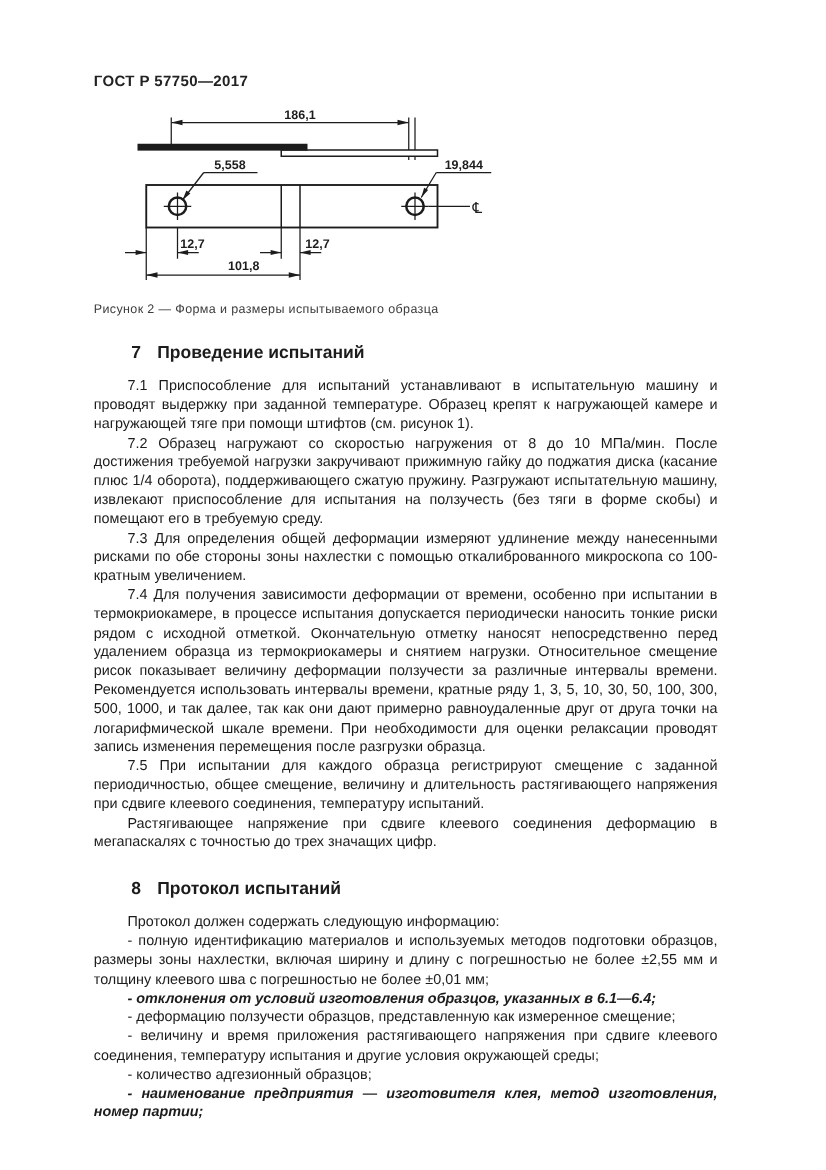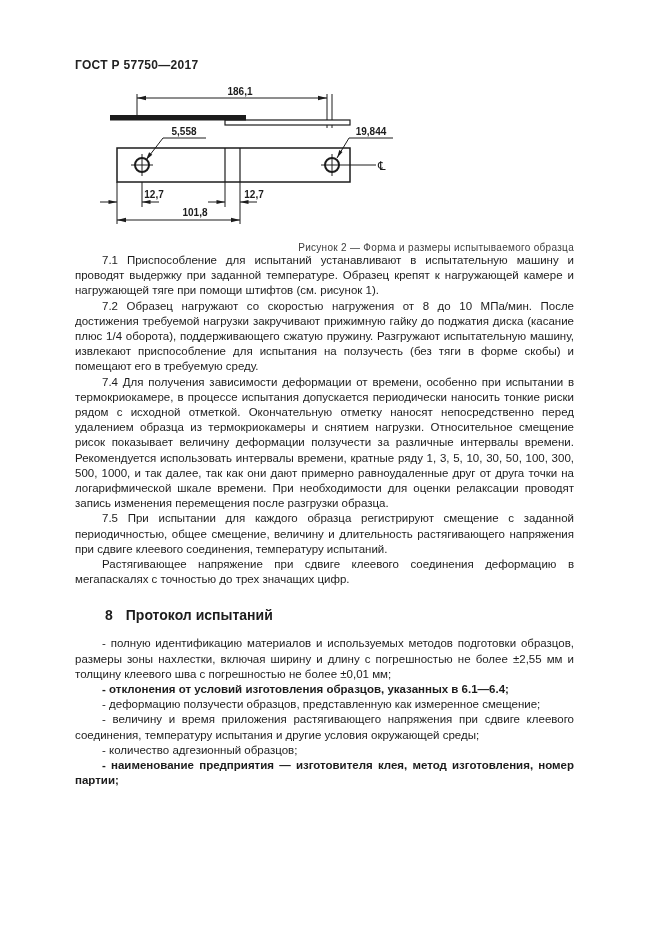--- a/index.html
+++ b/index.html
@@ -28,38 +28,38 @@
   .figure-svg{display:block;}
   .svg-dim-text{
     font-family:"Liberation Sans","DejaVu Sans",sans-serif;
     font-size:10px;font-weight:700;fill:#1c1c1c;
   }
   .svg-cl-text{
     font-family:"DejaVu Sans",sans-serif;
     font-size:12px;fill:#1c1c1c;font-weight:400;
   }
   .figure-caption{
-    text-align:right;
+    text-align:left;
     font-size:10px;color:#3c3c3c;letter-spacing:.3px;
     margin:6px 0 0 0;
   }
   .section-heading{
     font-size:14px;font-weight:700;color:#1c1c1c;
     margin:20px 0 13px 0;
     padding-left:30px;
   }
   .section-heading .sec-num{margin-right:13px;}
   .body-text{
     font-size:11.5px;line-height:15.2px;
     text-align:justify;
     text-indent:27px;
     margin:0;color:#1c1c1c;
   }
   .list-item[data-style="bold-italic"]{
-    font-weight:700;
+    font-weight:700;font-style:italic;
   }
 </style>
 </head>
 <body>
 
 <div class="page">
 
   <div class="doc-header">ГОСТ Р 57750—2017</div>
 
   <div class="figure-wrap">
@@ -121,29 +121,32 @@
 
       <line x1="27" y1="134" x2="150" y2="134" stroke="#1c1c1c" stroke-width="1"></line>
       <polygon points="27,134 36,131.8 36,136.2" fill="#1c1c1c"></polygon>
       <polygon points="150,134 141,131.8 141,136.2" fill="#1c1c1c"></polygon>
       <text x="105" y="130" text-anchor="middle" class="svg-dim-text">101,8</text>
     </svg>
   </div>
 
   <p class="figure-caption">Рисунок 2 — Форма и размеры испытываемого образца</p>
 
+  <h2 class="section-heading"><span class="sec-num">7</span><span>Проведение испытаний</span></h2>
 
   <p class="body-text">7.1  Приспособление для испытаний устанавливают в испытательную машину и проводят выдержку при заданной температуре. Образец крепят к нагружающей камере и нагружающей тяге при помощи штифтов (см. рисунок 1).</p>
   <p class="body-text">7.2  Образец нагружают со скоростью нагружения от 8 до 10 МПа/мин. После достижения требуемой нагрузки закручивают прижимную гайку до поджатия диска (касание плюс 1/4 оборота), поддерживающего сжатую пружину. Разгружают испытательную машину, извлекают приспособление для испытания на ползучесть (без тяги в форме скобы) и помещают его в требуемую среду.</p>
+  <p class="body-text">7.3  Для определения общей деформации измеряют удлинение между нанесенными рисками по обе стороны зоны нахлестки с помощью откалиброванного микроскопа со 100-кратным увеличением.</p>
   <p class="body-text">7.4  Для получения зависимости деформации от времени, особенно при испытании в термокриокамере, в процессе испытания допускается периодически наносить тонкие риски рядом с исходной отметкой. Окончательную отметку наносят непосредственно перед удалением образца из термокриокамеры и снятием нагрузки. Относительное смещение рисок показывает величину деформации ползучести за различные интервалы времени. Рекомендуется использовать интервалы времени, кратные ряду 1, 3, 5, 10, 30, 50, 100, 300, 500, 1000, и так далее, так как они дают примерно равноудаленные друг от друга точки на логарифмической шкале времени. При необходимости для оценки релаксации проводят запись изменения перемещения после разгрузки образца.</p>
   <p class="body-text">7.5  При испытании для каждого образца регистрируют смещение с заданной периодичностью, общее смещение, величину и длительность растягивающего напряжения при сдвиге клеевого соединения, температуру испытаний.</p>
   <p class="body-text">Растягивающее напряжение при сдвиге клеевого соединения деформацию в мегапаскалях с точностью до трех значащих цифр.</p>
 
   <h2 class="section-heading"><span class="sec-num">8</span><span>Протокол испытаний</span></h2>
 
+  <p class="body-text">Протокол должен содержать следующую информацию:</p>
 
   <p class="body-text list-item" data-style="normal">-  полную идентификацию материалов и используемых методов подготовки образцов, размеры зоны нахлестки, включая ширину и длину с погрешностью не более ±2,55 мм и толщину клеевого шва с погрешностью не более ±0,01 мм;</p>
   <p class="body-text list-item" data-style="bold-italic">-  отклонения от условий изготовления образцов, указанных в 6.1—6.4;</p>
   <p class="body-text list-item" data-style="normal">-  деформацию ползучести образцов, представленную как измеренное смещение;</p>
   <p class="body-text list-item" data-style="normal">-  величину и время приложения растягивающего напряжения при сдвиге клеевого соединения, температуру испытания и другие условия окружающей среды;</p>
   <p class="body-text list-item" data-style="normal">-  количество адгезионный образцов;</p>
   <p class="body-text list-item" data-style="bold-italic">-  наименование предприятия — изготовителя клея, метод изготовления, номер партии;</p>
 
 </div>
 

